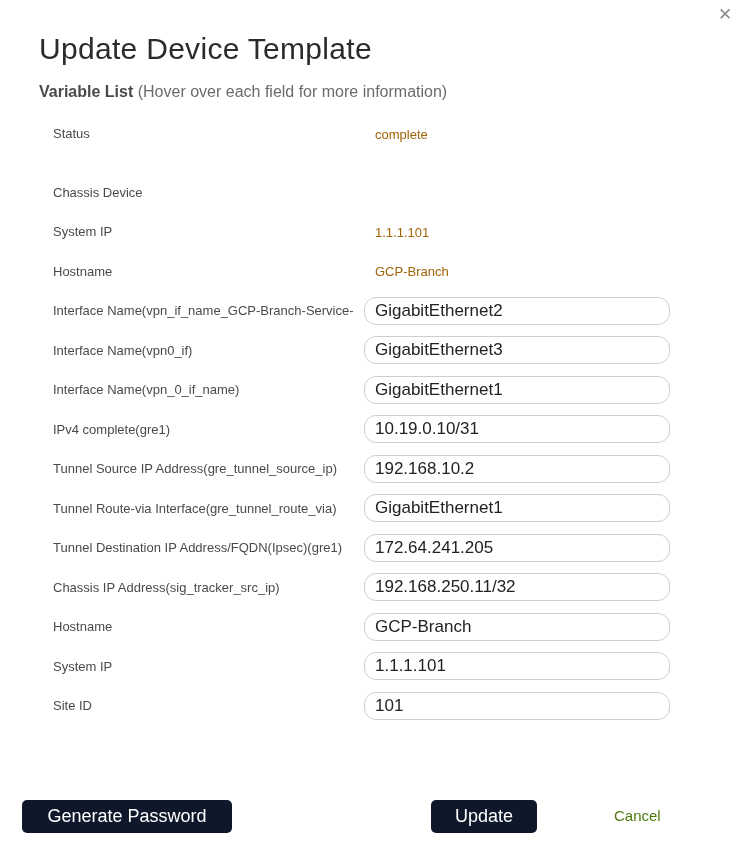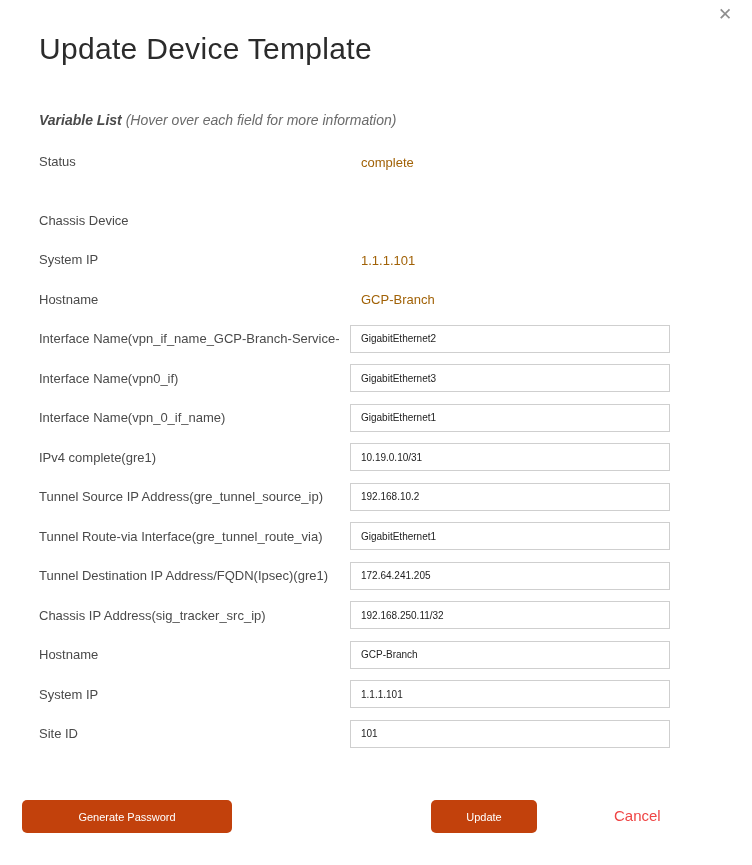--- a/index.html
+++ b/index.html
@@ -29,32 +29,32 @@
   }
   .dialog-title {
     padding-top: 32px;
     font-size: 30px;
     font-weight: 400;
     letter-spacing: 0.3px;
     color: #2b2b2b;
     line-height: 1.1;
   }
   .section-header {
-    margin-top: 47px;
-    font-size: 14px;
+    margin-top: 19px;
+    font-size: 16px;
     color: #6b6b6b;
     line-height: 16px;
-    font-style: italic;
   }
   .section-header .heading {
     font-weight: 700;
     color: #4a4a4a;
   }
   .rows {
     margin-top: 14px;
+    margin-left: 14px;
   }
   .row {
     display: flex;
     align-items: center;
     min-height: 39.5px;
   }
   .row.spacer-after { margin-bottom: 19px; }
   .row-label {
     width: 311px;
     flex: none;
@@ -68,53 +68,53 @@
     display: inline-block;
     padding-left: 11px;
     font-size: 13px;
     color: #a16207;
   }
   .field-input {
     display: block;
     width: 100%;
     height: 28px;
     border: 1px solid #cfcfcf;
-    border-radius: 0;
+    border-radius: 12px;
     background: #fff;
     padding: 0 10px;
-    font-size: 10px;
+    font-size: 17px;
     color: #222;
     font-family: "Liberation Sans", sans-serif;
     outline: none;
   }
   .footer {
     position: absolute;
     left: 0; right: 0;
     top: 800px;
     height: 34px;
   }
   .btn {
     position: absolute;
     height: 33px;
     border: none;
     border-radius: 5px;
-    background: #c2410c;
+    background: #0f172a;
     color: #ffffff;
-    font-size: 11px;
+    font-size: 18px;
     font-family: "Liberation Sans", sans-serif;
     cursor: pointer;
   }
   .btn-generate { left: 22px; width: 210px; }
   .btn-update  { left: 431px; width: 106px; }
   .cancel-link {
     position: absolute;
     left: 614px;
     top: 7px;
     font-size: 15px;
-    color: #ef4444;
+    color: #4d7c0f;
     text-decoration: none;
     cursor: pointer;
     background: transparent;
     border: none;
     font-family: "Liberation Sans", sans-serif;
   }
 </style>
 </head>
 <body>
 

